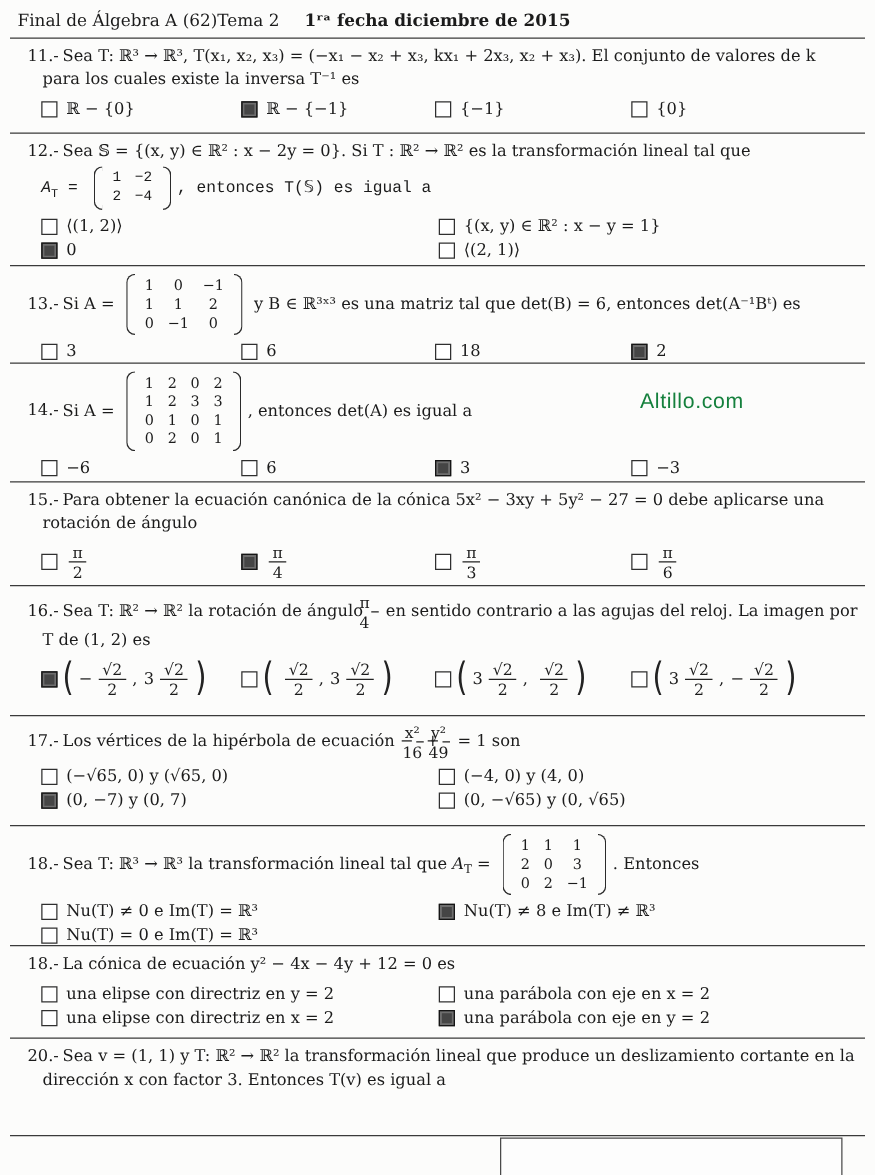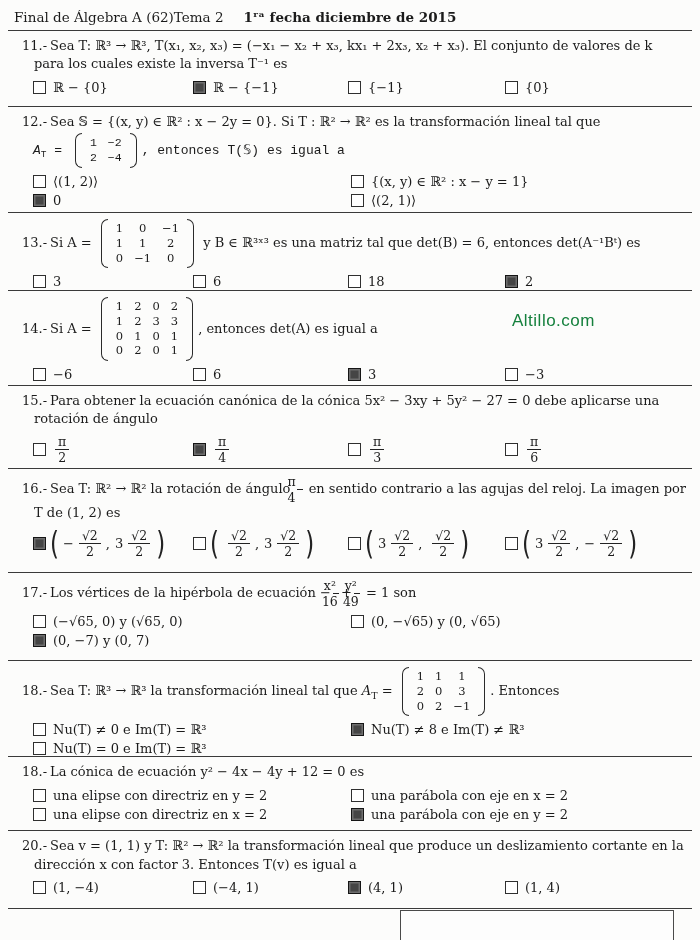--- a/index.html
+++ b/index.html
@@ -338,20 +338,24 @@
     <div class="opt">
         <span class="cb" data-checked="false"></span>
         <span class="lbl">(−√65, 0) y (√65, 0)</span>
       </div>
     <div class="opt">
         <span class="cb" data-checked="true"></span>
         <span class="lbl">(0, −7) y (0, 7)</span>
       </div>
     <div class="opt">
         <span class="cb" data-checked="false"></span>
+        <span class="lbl">(−4, 0) y (4, 0)</span>
+      </div>
+    <div class="opt">
+        <span class="cb" data-checked="false"></span>
         <span class="lbl">(0, −√65) y (0, √65)</span>
       </div>
   </div>
 </section>
 
 <section class="q q18">
   <div class="stem nf"><span class="qnum">18.-</span><span>Sea T: ℝ³ → ℝ³ la transformación lineal tal que </span><i>A</i><sub>T</sub><span> = </span><span class="matrix">
         <span class="pl"></span>
         <span class="mgrid c3">
           <span>1</span>
@@ -399,34 +403,16 @@
       </div>
     <div class="opt">
         <span class="cb" data-checked="true"></span>
         <span class="lbl">una parábola con eje en y = 2</span>
       </div>
   </div>
 </section>
 
 <section class="q q20">
   <div class="stem"><span class="qnum">20.-</span><span>Sea v = (1, 1) y T: ℝ² → ℝ² la transformación lineal que produce un deslizamiento cortante en la dirección x con factor 3. Entonces T(v) es igual a</span></div>
-  <div class="opts row4">
-    <div class="opt">
-        <span class="cb" data-checked="false"></span>
-        <span class="lbl">(1, −4)</span>
-      </div>
-    <div class="opt">
-        <span class="cb" data-checked="false"></span>
-        <span class="lbl">(−4, 1)</span>
-      </div>
-    <div class="opt">
-        <span class="cb" data-checked="true"></span>
-        <span class="lbl">(4, 1)</span>
-      </div>
-    <div class="opt">
-        <span class="cb" data-checked="false"></span>
-        <span class="lbl">(1, 4)</span>
-      </div>
-  </div>
 </section>
 
 <div class="watermark">Altillo.com</div>
 <div class="answer-box"></div>
 
 </body></html>

